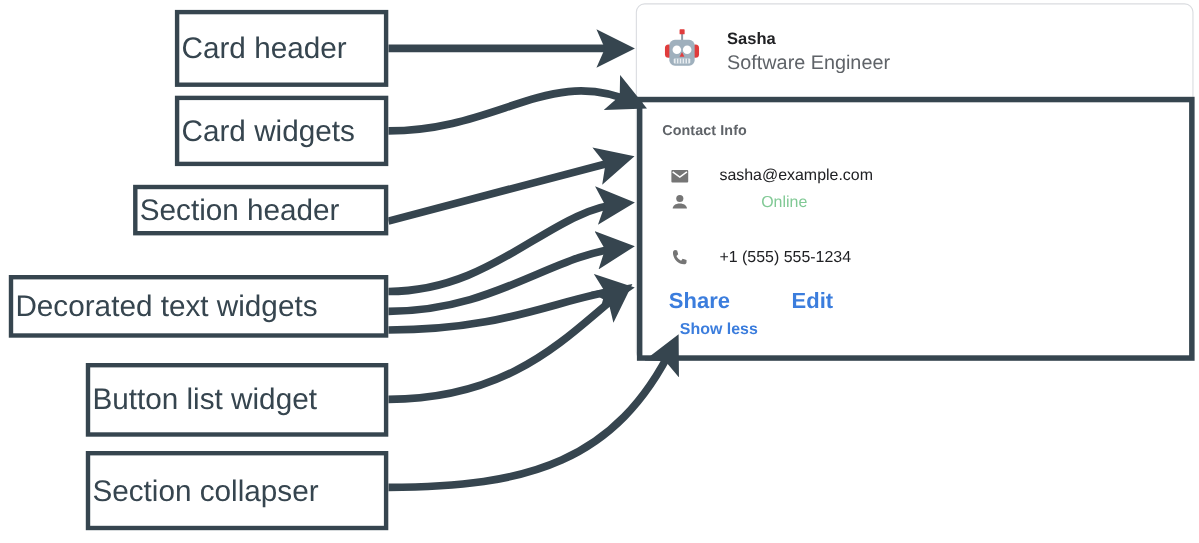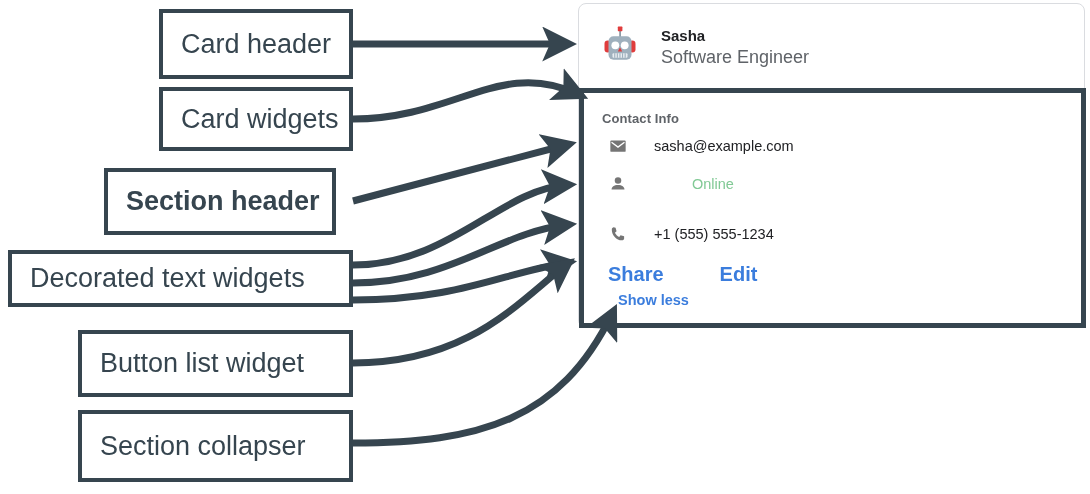--- a/index.html
+++ b/index.html
@@ -5,25 +5,25 @@
   html,body{margin:0;padding:0;background:#ffffff;}
   body{width:1090px;height:494px;position:relative;overflow:hidden;
        font-family:"Liberation Sans","DejaVu Sans",sans-serif;}
 
   #stage{position:absolute;left:0;top:0;width:1090px;height:494px;}
 
   
   .lbl{position:absolute;background:#ffffff;border:4px solid #36454f;
        box-sizing:border-box;display:flex;align-items:center;
        color:#36454f;font-size:27px;line-height:1;z-index:40;}
-  .lbl span{padding:0 18px;white-space:nowrap;}
+  .lbl span{padding:0 2px;white-space:nowrap;}
 
   #lbl0{left:159px;top:9px;   width:194px;height:70px;}
   #lbl1{left:159px;top:87px;  width:194px;height:64px;}
-  #lbl2{left:104px;top:168px; width:232px;height:67px;font-weight:bold;}
+  #lbl2{left:121px;top:168px; width:232px;height:46px;}
   #lbl3{left:8px;  top:250px; width:345px;height:57px;}
   #lbl4{left:78px; top:330px; width:275px;height:67px;}
   #lbl5{left:78px; top:410px; width:275px;height:72px;}
 
   
   #arrows{position:absolute;left:0;top:0;width:1090px;height:494px;z-index:30;}
 
   
   #card{position:absolute;left:578px;top:3px;width:507px;height:325px;
         background:#ffffff;border:1px solid #dadce0;border-radius:8px;
@@ -46,21 +46,21 @@
 
   #section-header{position:absolute;left:18px;top:18px;font-size:13px;
                   font-weight:bold;color:#5f6368;letter-spacing:.1px;}
 
   .row{position:absolute;left:24px;display:flex;align-items:center;height:22px;}
   .row .ic{width:20px;height:20px;flex:0 0 20px;display:flex;
            align-items:center;justify-content:center;color:#757575;}
   .row .txt{margin-left:26px;font-size:14.5px;color:#202124;line-height:1;white-space:nowrap;}
   .row .txt.green{color:#81c995;}
 
-  #row-email{top:42px;}
+  #row-email{top:56px;}
   #row-status{top:80px;gap:38px;}
   #row-phone{top:130px;}
 
   #btnlist{position:absolute;left:24px;top:170px;display:flex;align-items:center;gap:0;}
   #btnlist .btn{font-size:20px;color:#3b7ddd;font-weight:bold;cursor:pointer;}
   #btnlist .btn.b0{margin-right:56px;}
 
   #collapser{position:absolute;left:34px;top:199px;font-size:14.5px;
              color:#3b7ddd;font-weight:bold;cursor:pointer;}
 </style>

